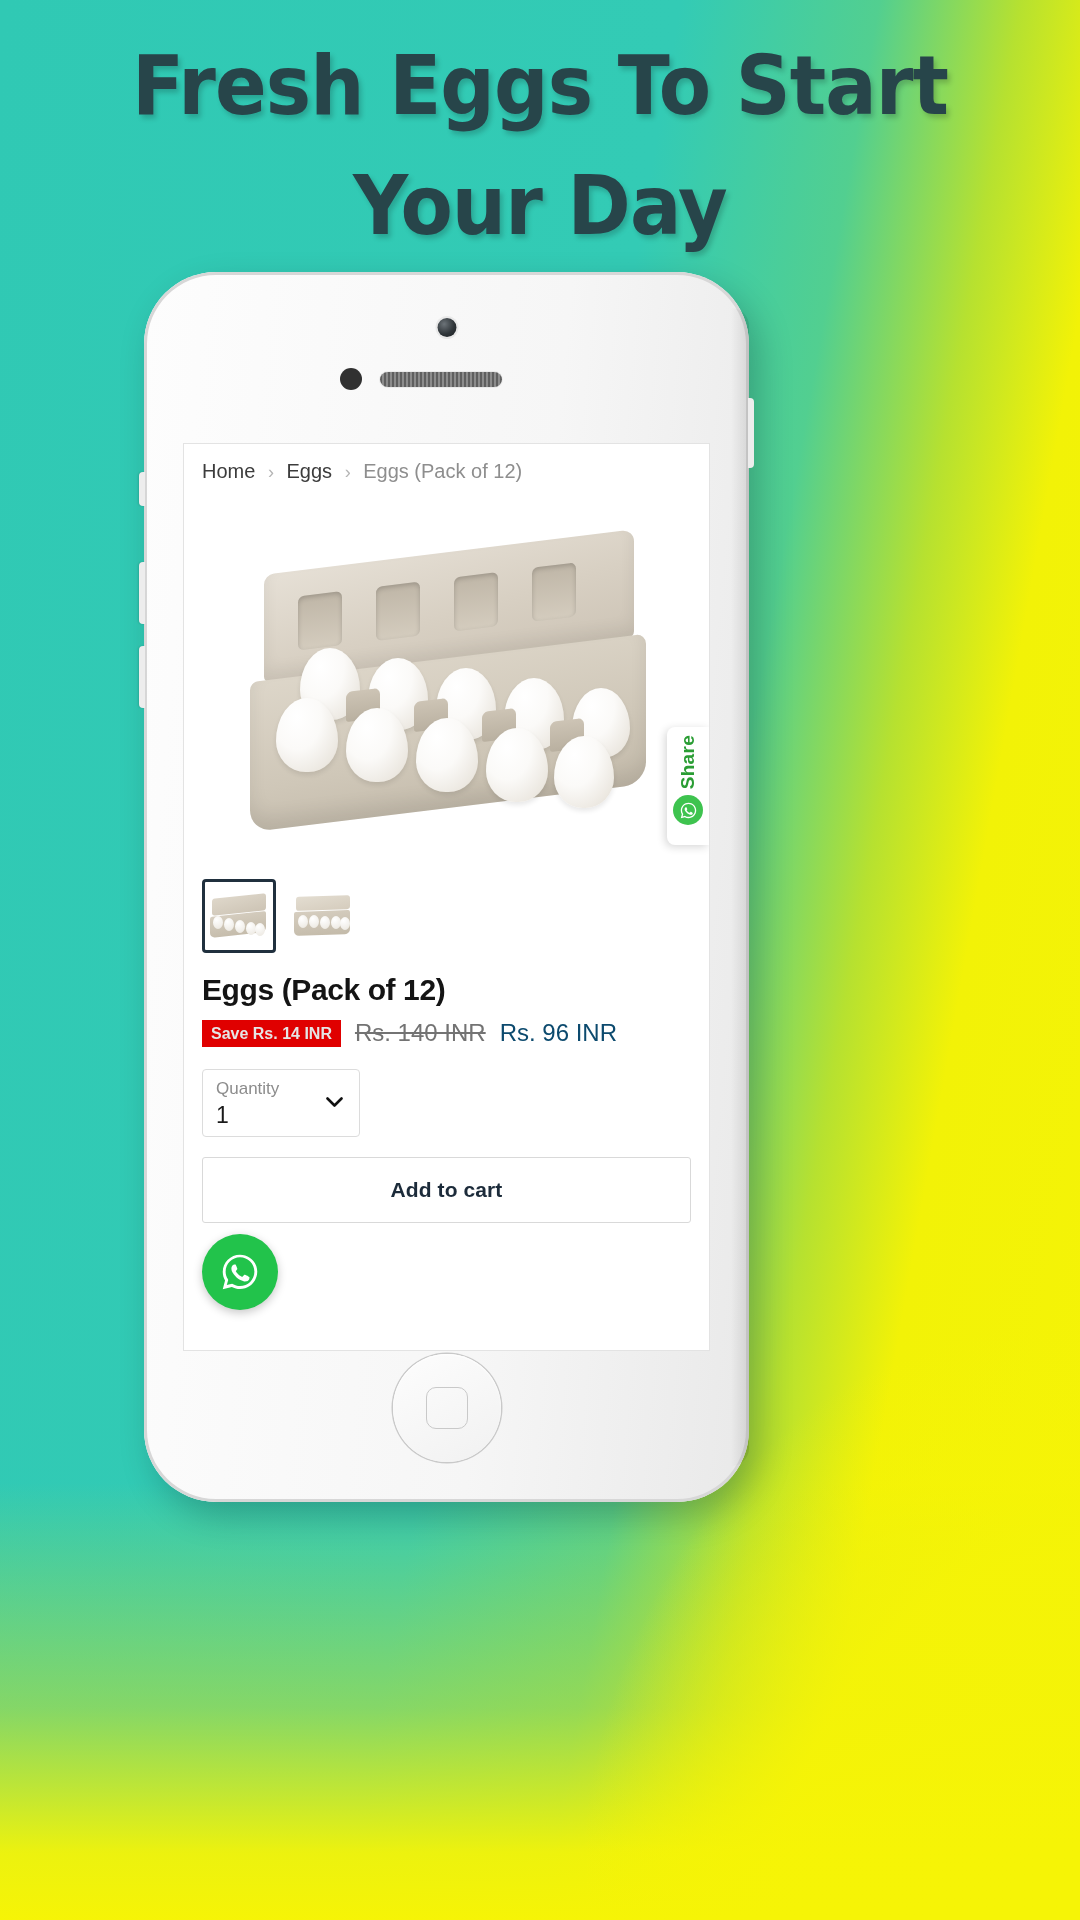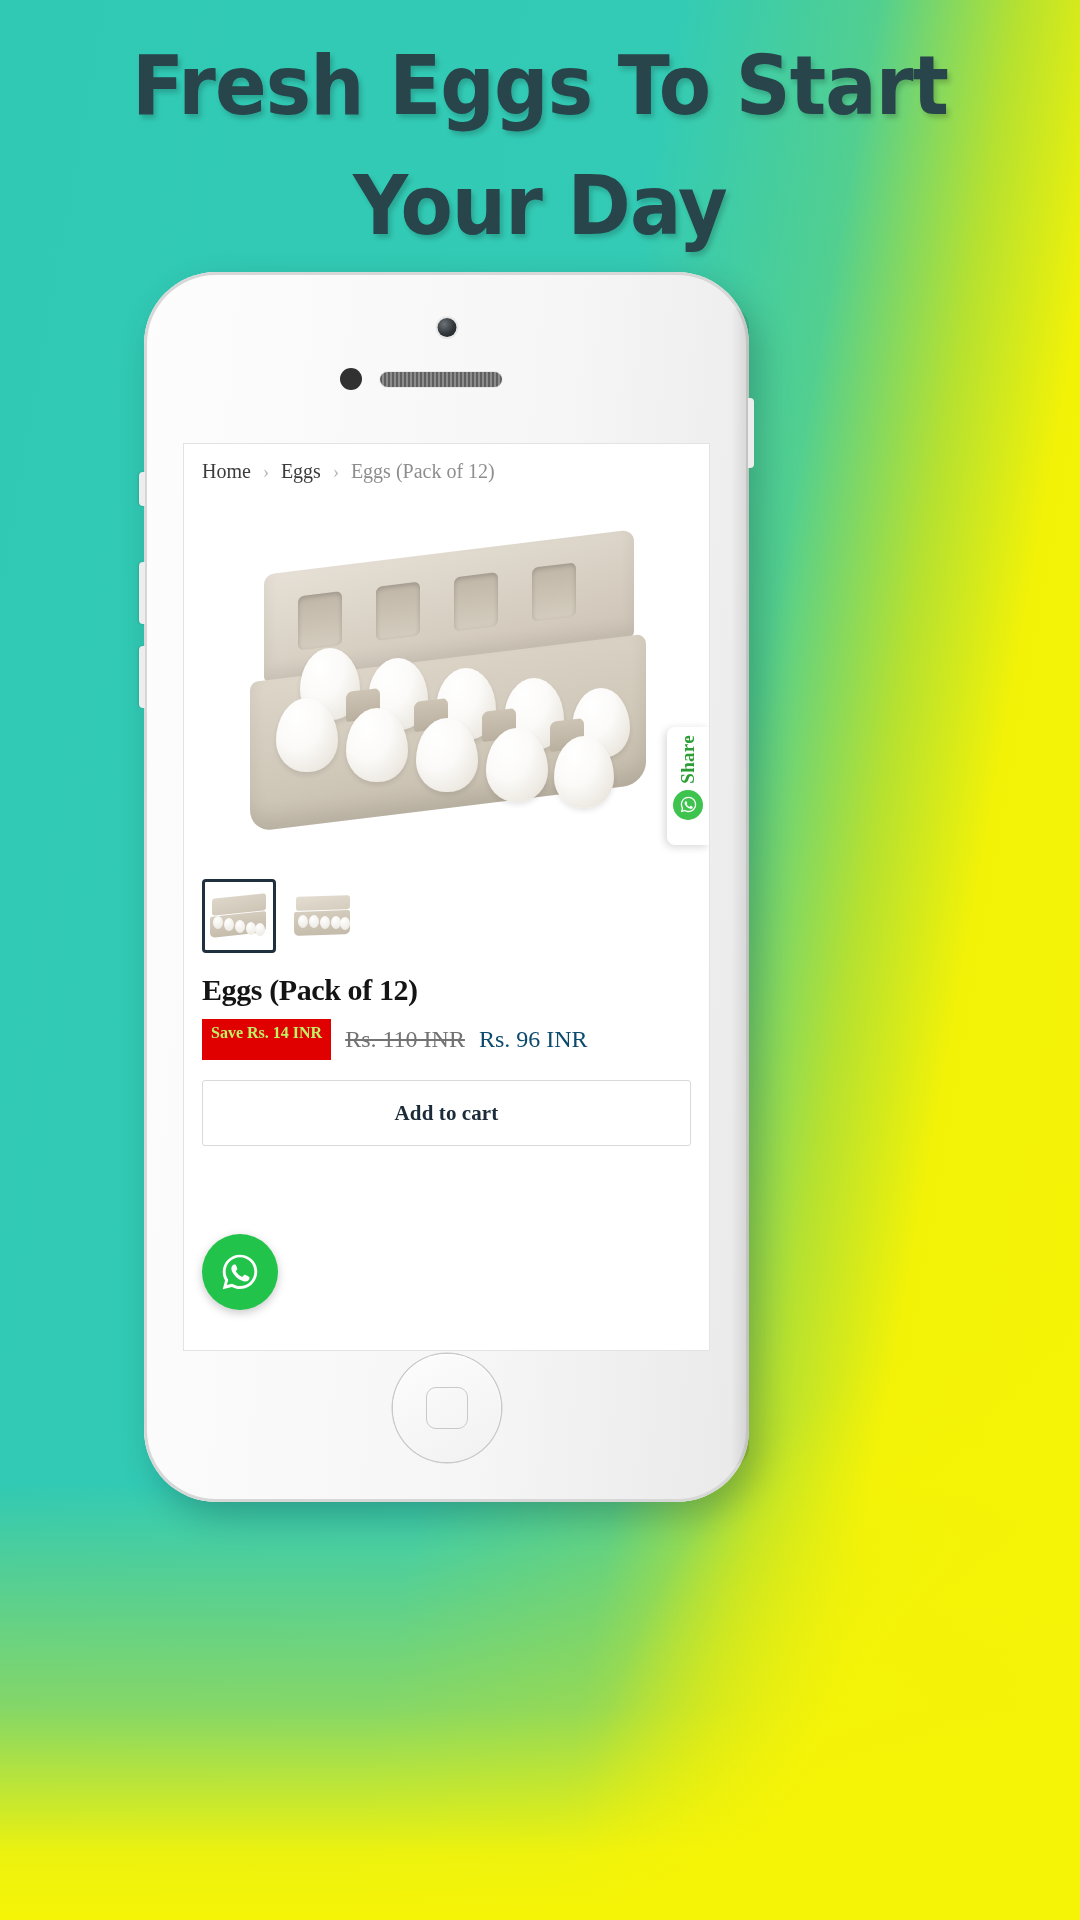--- a/index.html
+++ b/index.html
@@ -47,21 +47,20 @@
   
   .phone {
     position: absolute;
     left: 144px; top: 272px;
     width: 605px; height: 1230px;
     background: linear-gradient(95deg, #fdfdfd 0%, #f6f6f6 60%, #e9e9e9 100%);
     border-radius: 72px;
     box-shadow: 10px 14px 34px rgba(0,0,0,0.22),
                 0 0 0 3px #d7d7d7 inset;
     z-index: 10;
-    font-family: Liberation Serif, serif;
   }
   .phone-shadow-edge {
     position: absolute; right: 0; top: 36px; bottom: 36px; width: 18px;
     border-radius: 0 70px 70px 0;
     background: linear-gradient(to right, rgba(0,0,0,0.0), rgba(0,0,0,0.10));
   }
   
   .btn-side { position: absolute; left: -5px; background: #ededed;
               border-radius: 4px 0 0 4px; box-shadow: -1px 0 2px rgba(0,0,0,.12); }
   .btn-silent { top: 200px; width: 6px; height: 34px; }
@@ -210,23 +209,23 @@
   .info { padding: 20px 18px 0 18px; }
   .prod-title {
     font-size: 30px; font-weight: bold; color: #141414;
     letter-spacing: -.4px;
   }
   .price-row {
     display: flex; align-items: center; gap: 14px;
     margin-top: 12px; flex-wrap: nowrap;
   }
   .save-badge {
-    background: #e00000; color: #bef264;
+    background: #e00000; color: #e5e5e5;
     font-size: 16px; font-weight: bold;
-    padding: 5px 9px 18px 9px; white-space: nowrap;
+    padding: 5px 9px 4px 9px; white-space: nowrap;
   }
   .price-old {
     color: #737373; font-size: 24px;
     text-decoration: line-through; white-space: nowrap;
   }
   .price-new { color: #0c4a6e; font-size: 24px; white-space: nowrap; }
 
   .qty-box {
     margin: 22px 18px 0 18px;
     width: 158px; height: 68px;
@@ -360,25 +359,34 @@
           <div class="mini-egg" style="left:37px; top:20px;"></div>
           <div class="mini-egg" style="left:46px; top:21px;"></div>
         </div>
       </div>
     </div>
 
     <div class="info">
       <div class="prod-title">Eggs (Pack of 12)</div>
       <div class="price-row">
         <span class="save-badge">Save Rs. 14 INR</span>
-        <span class="price-old">Rs. 110 INR</span>
+        <span class="price-old">Rs. 140 INR</span>
         <span class="price-new">Rs. 96 INR</span>
       </div>
     </div>
 
+    <div class="qty-box">
+      <span class="qty-label">Quantity</span>
+      <span class="qty-value">1</span>
+      <span class="chev">
+        <svg width="17" height="11" viewBox="0 0 17 11" aria-hidden="true">
+          <path d="M1.5 1.5 L8.5 8.5 L15.5 1.5" stroke="#111" stroke-width="2.6" fill="none" stroke-linecap="round" stroke-linejoin="round"></path>
+        </svg>
+      </span>
+    </div>
 
     <div class="btn-block">
       <div class="btn-cart">Add to cart</div>
     </div>
 
     <div class="wa-float">
       <svg width="46" height="46" viewBox="0 0 32 32" aria-hidden="true">
         <path fill="#ffffff" d="M16 4C9.4 4 4 9.4 4 16c0 2.1.6 4.1 1.6 5.9L4 28l6.3-1.6c1.7.9 3.7 1.4 5.7 1.4 6.6 0 12-5.4 12-12S22.6 4 16 4zm0 21.8c-1.9 0-3.6-.5-5.1-1.4l-.4-.2-3.7.9 1-3.6-.2-.4c-1-1.6-1.6-3.4-1.6-5.3 0-5.5 4.5-10 10-10s10 4.5 10 10-4.5 10-10 10z"></path>
         <path fill="#ffffff" d="M21.6 18.9c-.3-.2-1.8-.9-2.1-1-.3-.1-.5-.1-.7.2-.2.3-.8.9-.9 1.1-.2.2-.3.2-.6.1-.3-.2-1.3-.5-2.4-1.5-.9-.8-1.5-1.8-1.7-2.1-.2-.3 0-.5.1-.6l.5-.6c.1-.2.2-.3.3-.5.1-.2 0-.4 0-.5 0-.2-.7-1.6-.9-2.2-.2-.6-.5-.5-.7-.5h-.6c-.2 0-.5.1-.8.4-.3.3-1.1 1.1-1.1 2.6s1.1 3 1.3 3.2c.2.2 2.2 3.4 5.4 4.8.7.3 1.3.5 1.8.6.7.2 1.4.2 1.9.1.6-.1 1.8-.7 2-1.5.2-.7.2-1.3.2-1.4-.1-.1-.3-.2-.6-.3z"></path>
       </svg>

